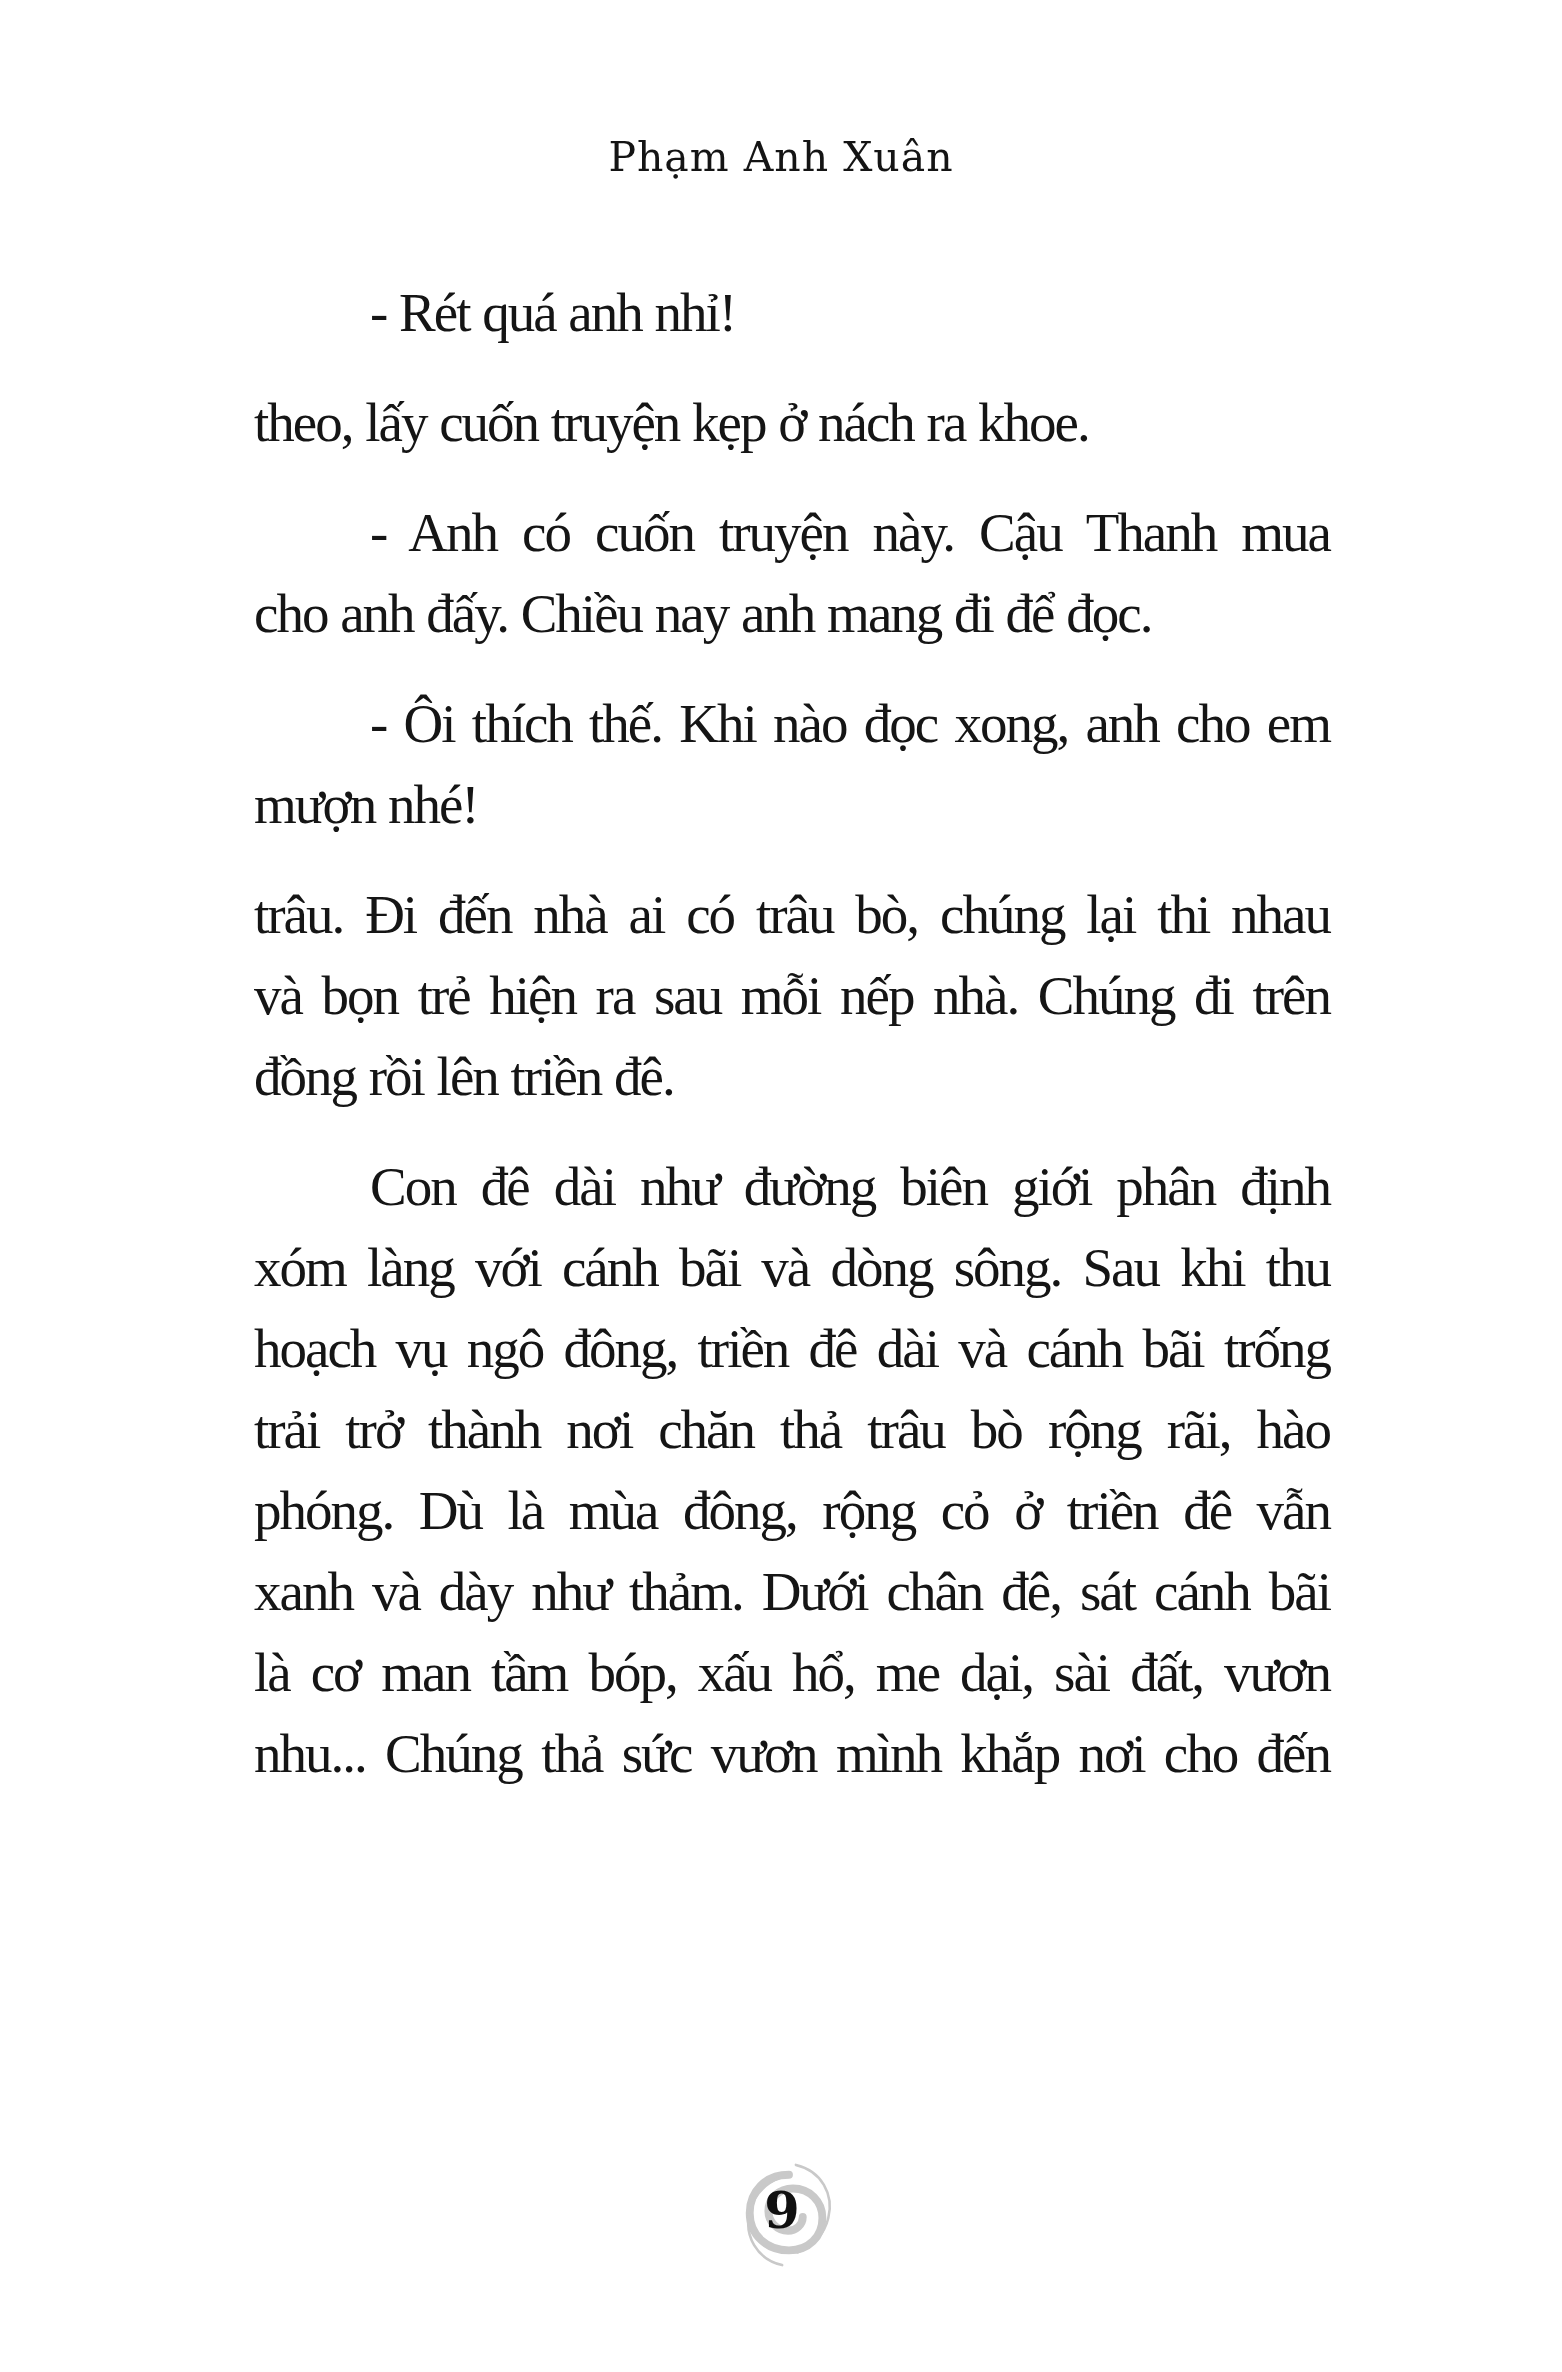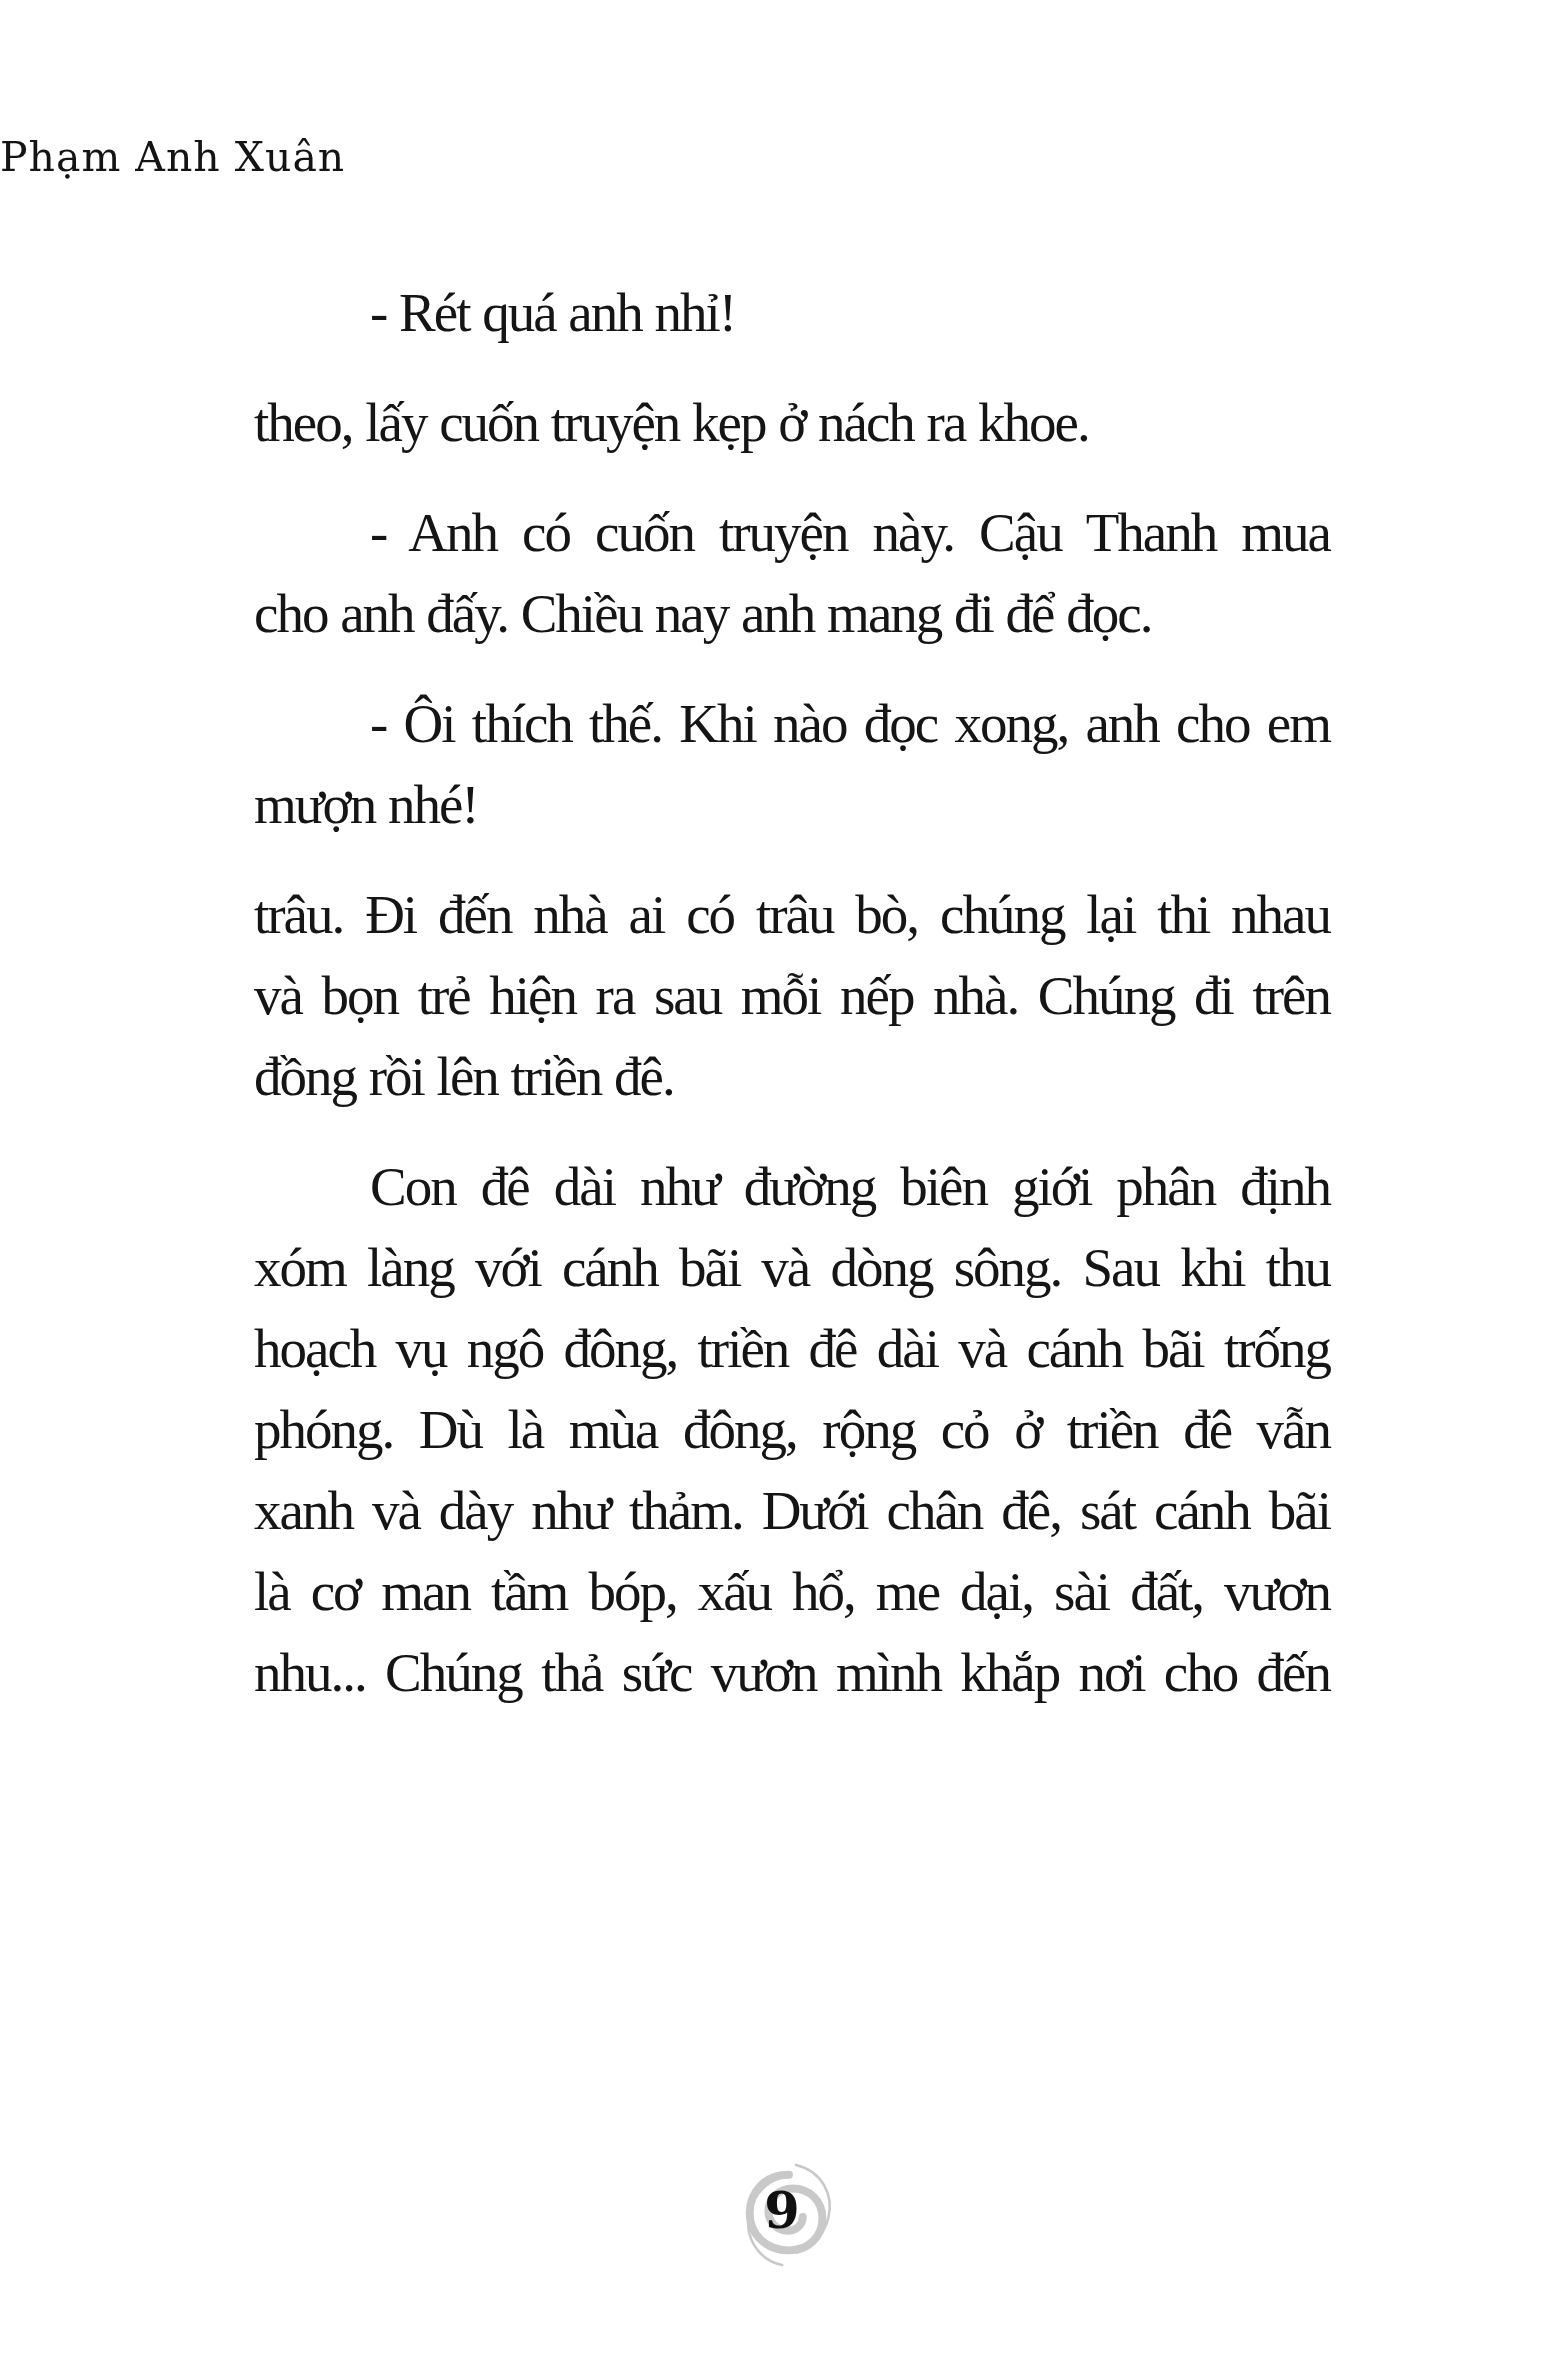--- a/index.html
+++ b/index.html
@@ -15,21 +15,21 @@
     background: #ffffff;
     overflow: hidden;
     font-family: "Liberation Serif", "DejaVu Serif", serif;
     color: #151515;
   }
   .running-head {
     position: absolute;
     top: 133px;
     left: 0;
     right: 0;
-    text-align: left;
+    text-align: center;
     font-family: "DejaVu Serif", "Liberation Serif", serif;
     font-size: 41px;
     line-height: 49px;
     letter-spacing: 1px;
     font-weight: 500;
     color: #141414;
   }
   .body-text {
     position: absolute;
     top: 272px;
@@ -106,20 +106,21 @@
       </div>
       <div class="paragraph">
         <div class="line">trâu. Đi đến nhà ai có trâu bò, chúng lại thi nhau</div>
         <div class="line">và bọn trẻ hiện ra sau mỗi nếp nhà. Chúng đi trên</div>
         <div class="line lastline">đồng rồi lên triền đê.</div>
       </div>
       <div class="paragraph">
         <div class="line first">Con đê dài như đường biên giới phân định</div>
         <div class="line">xóm làng với cánh bãi và dòng sông. Sau khi thu</div>
         <div class="line">hoạch vụ ngô đông, triền đê dài và cánh bãi trống</div>
+        <div class="line">trải trở thành nơi chăn thả trâu bò rộng rãi, hào</div>
         <div class="line">phóng. Dù là mùa đông, rộng cỏ ở triền đê vẫn</div>
         <div class="line">xanh và dày như thảm. Dưới chân đê, sát cánh bãi</div>
         <div class="line">là cơ man tầm bóp, xấu hổ, me dại, sài đất, vươn</div>
         <div class="line">nhu... Chúng thả sức vươn mình khắp nơi cho đến</div>
       </div>
     </div>
 
   <div class="page-ornament">
     <svg width="112" height="112" viewBox="0 0 114 114" fill="none" xmlns="http://www.w3.org/2000/svg">
 

